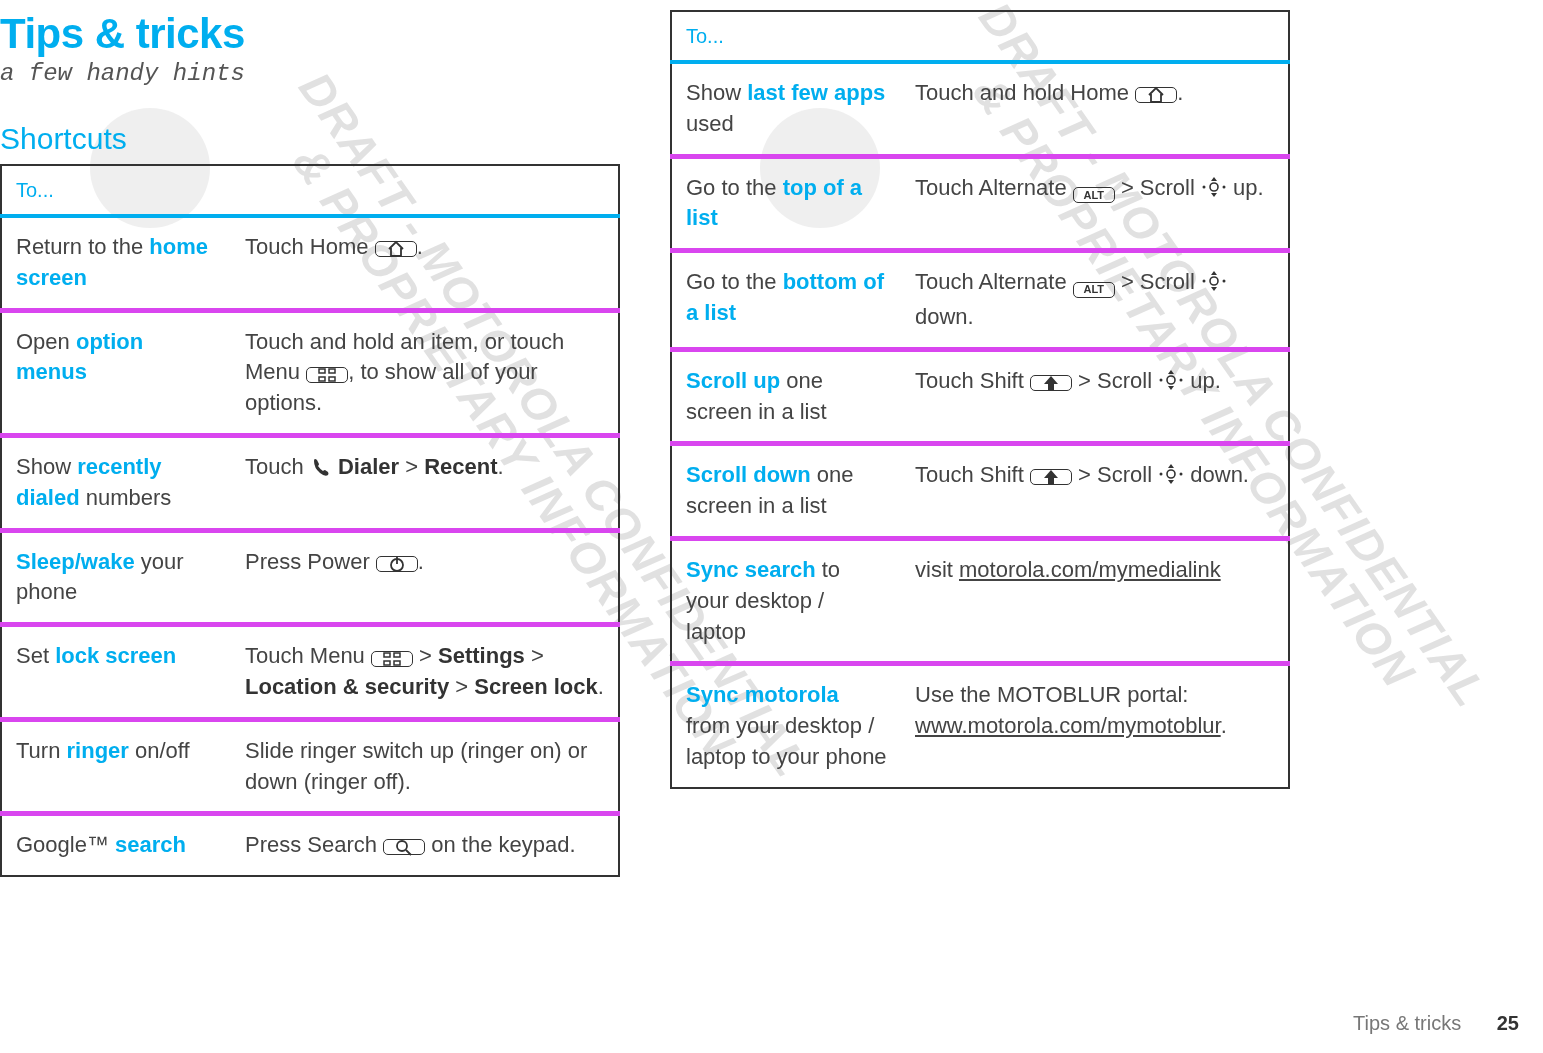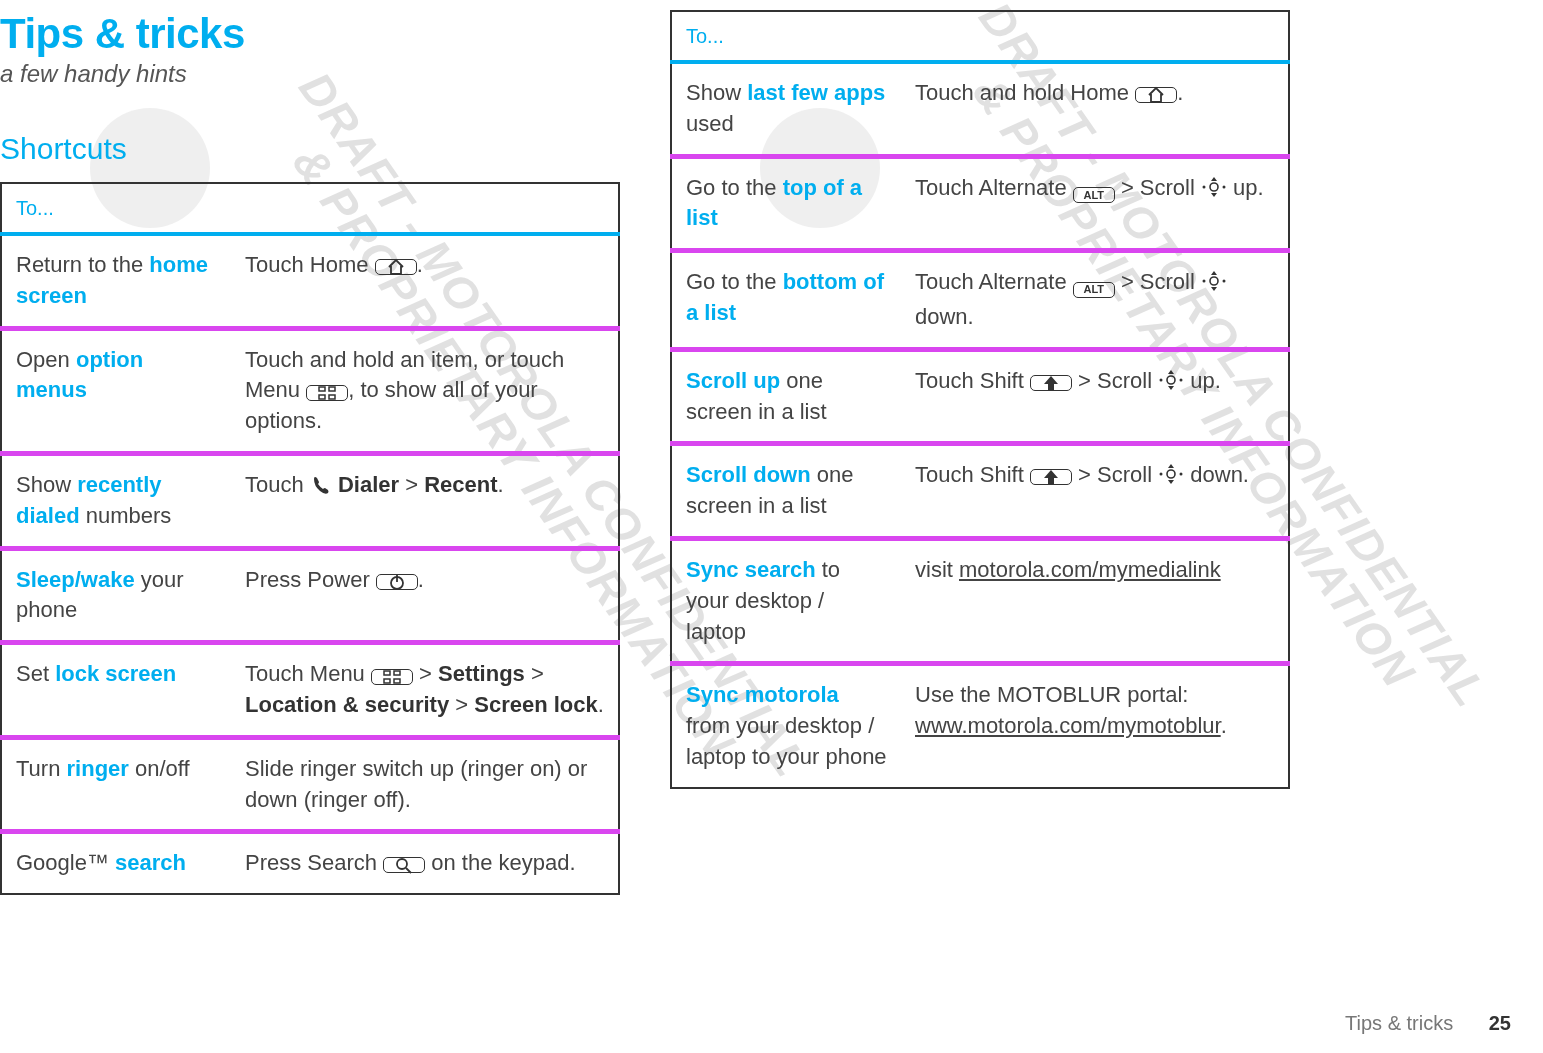--- a/index.html
+++ b/index.html
@@ -25,27 +25,28 @@
     color: #00AEEF;
     font-size: 42px;
     font-weight: 900;
     letter-spacing: -0.5px;
     margin-bottom: 2px;
   }
   .subtitle {
     font-style: italic;
     color: #555;
     font-size: 24px;
-    margin-bottom: 44px;
+    margin-bottom: 35px;
+    font-family: Liberation Mono, monospace;
   }
   .section-head {
     color: #00AEEF;
     font-size: 30px;
     font-weight: 400;
-    margin-bottom: 16px;
+    margin-bottom: 8px;
   }
   table.tips {
     width: 100%;
     border-collapse: collapse;
     border: 2px solid #333;
     font-size: 22px;
     line-height: 1.4;
   }
   table.tips th {
     text-align: left;
@@ -86,21 +87,21 @@
   .wm-logo {
     position: absolute;
     width: 120px; height: 120px;
     border-radius: 50%;
     background: rgba(120,120,120,0.12);
     pointer-events: none;
   }
   .footer {
     position: absolute;
     bottom: 18px;
-    right: 32px;
+    right: 24px;
     color: #777;
     font-size: 20px;
   }
   .footer .pn { font-weight: 900; color: #333; margin-left: 30px; }
 
   .keycap {
     display: inline-flex;
     align-items: center;
     justify-content: center;
     min-width: 42px;

